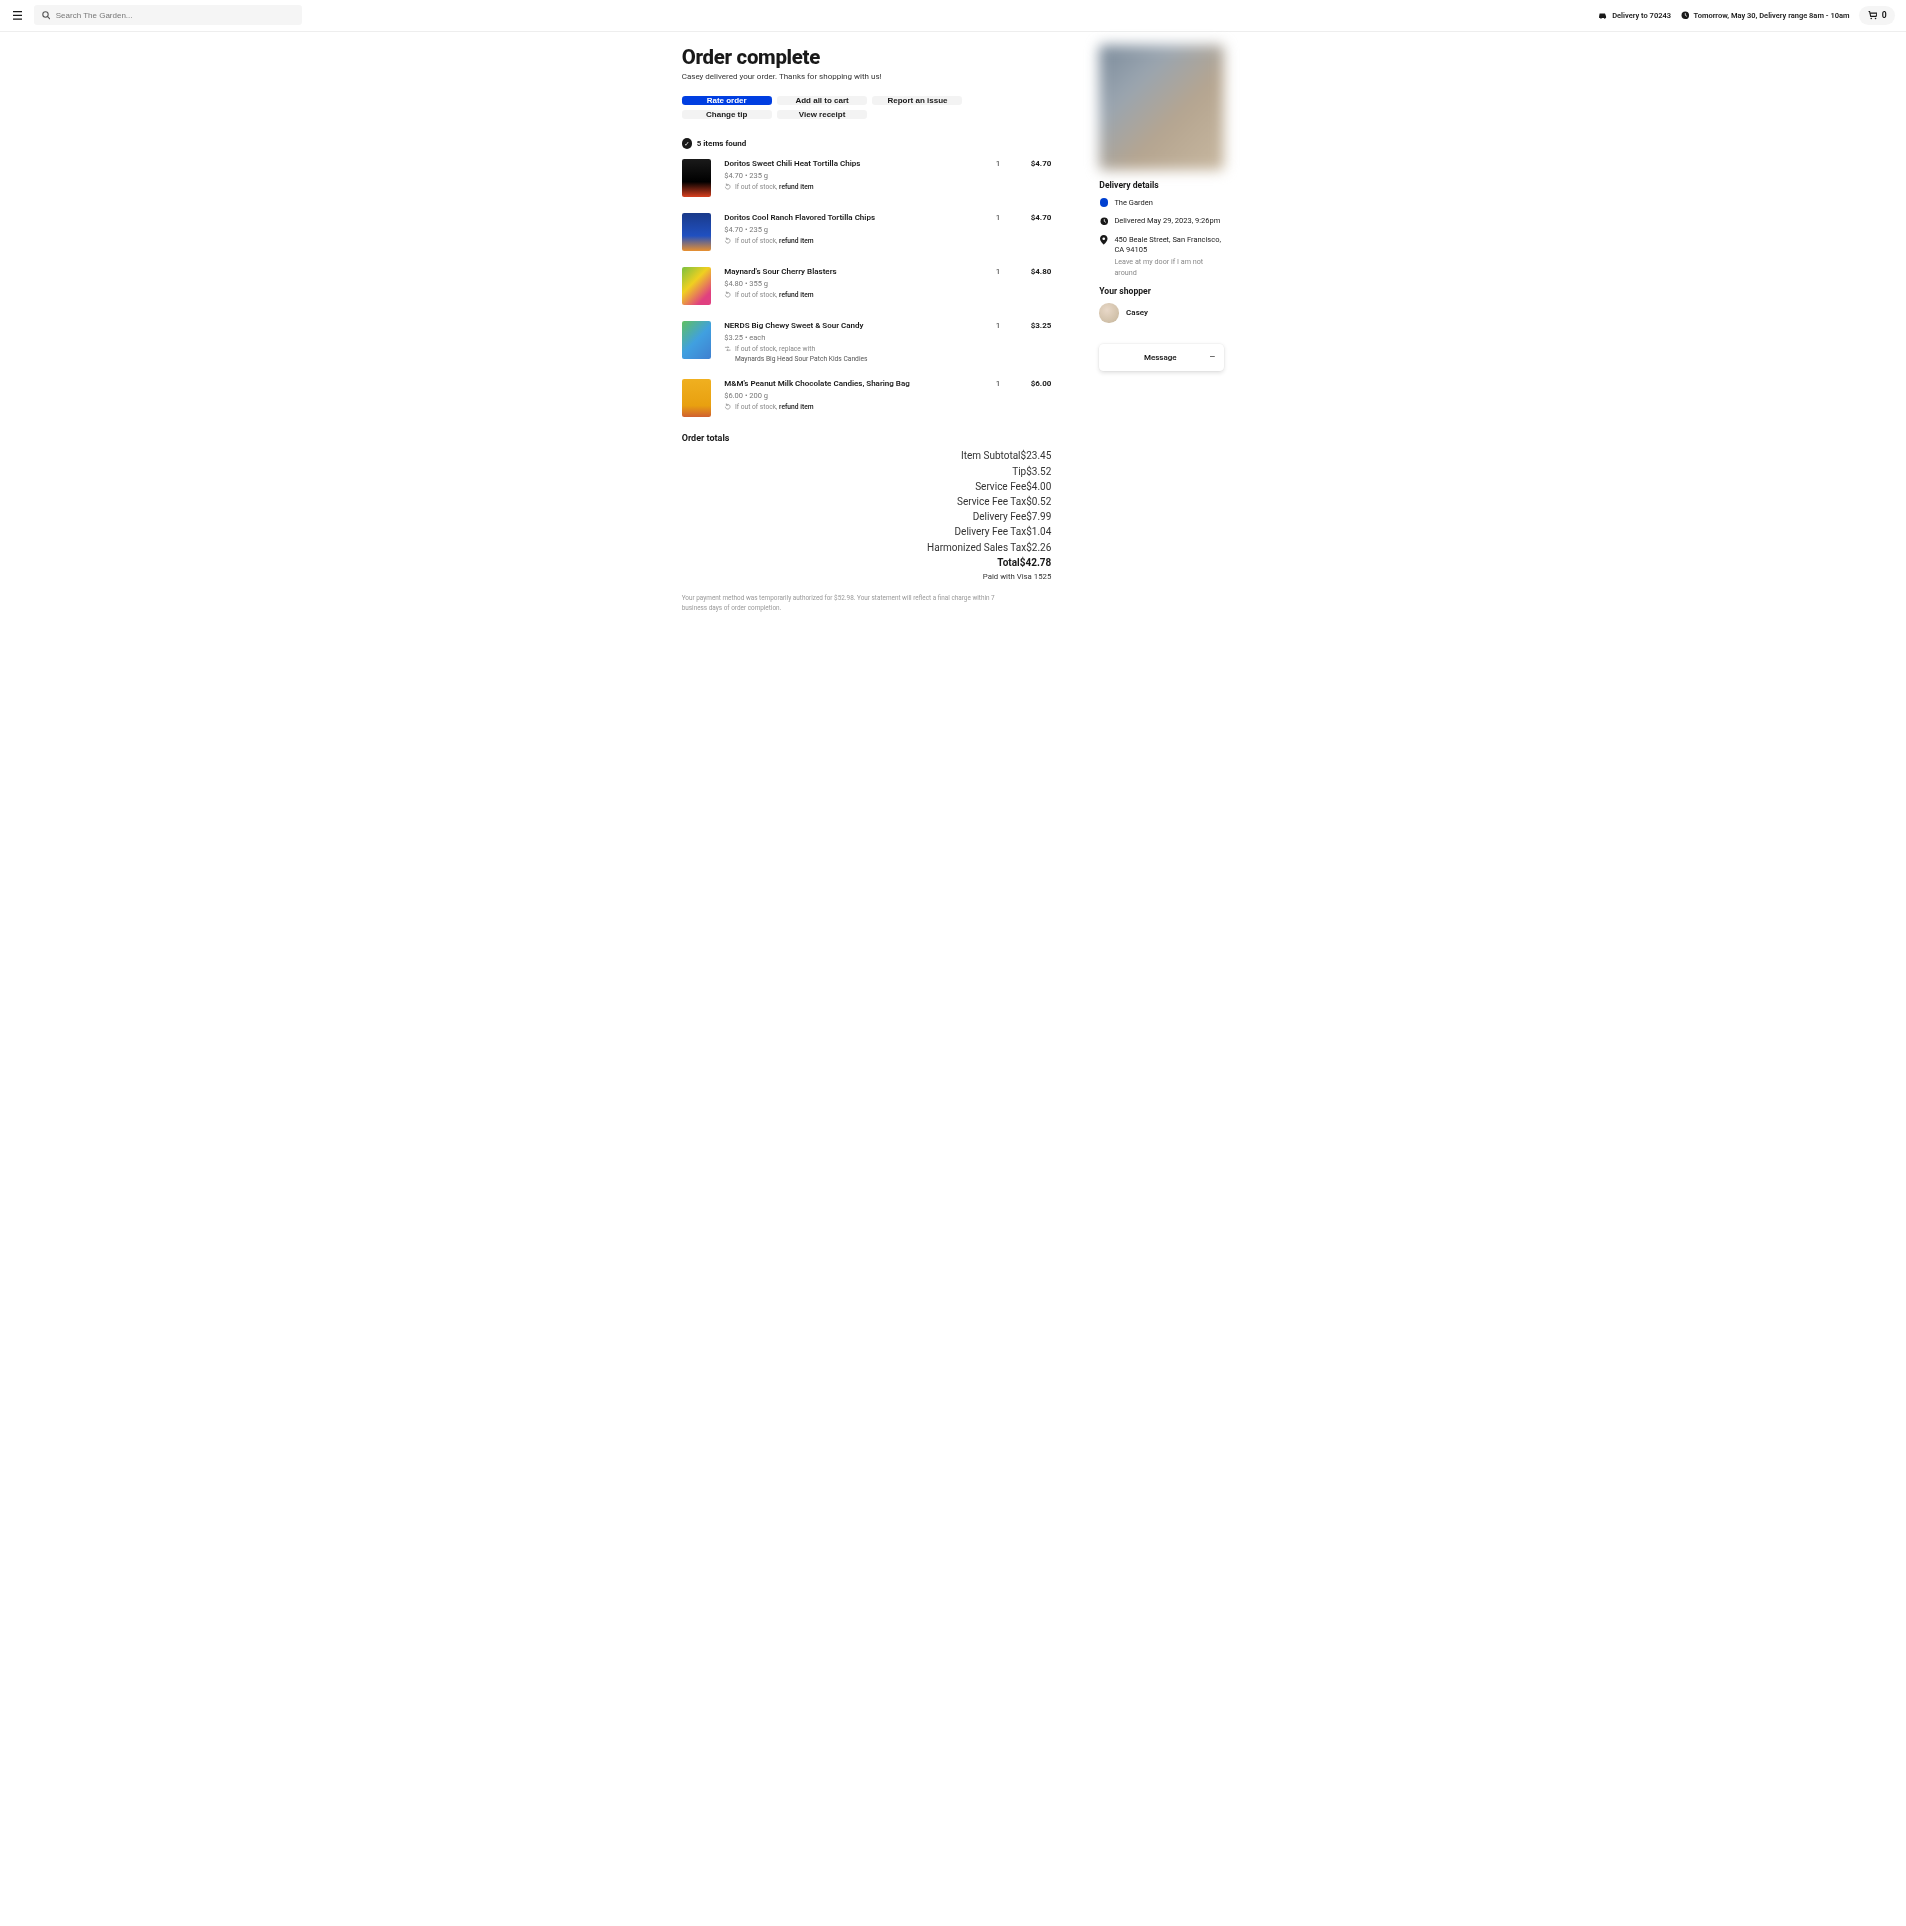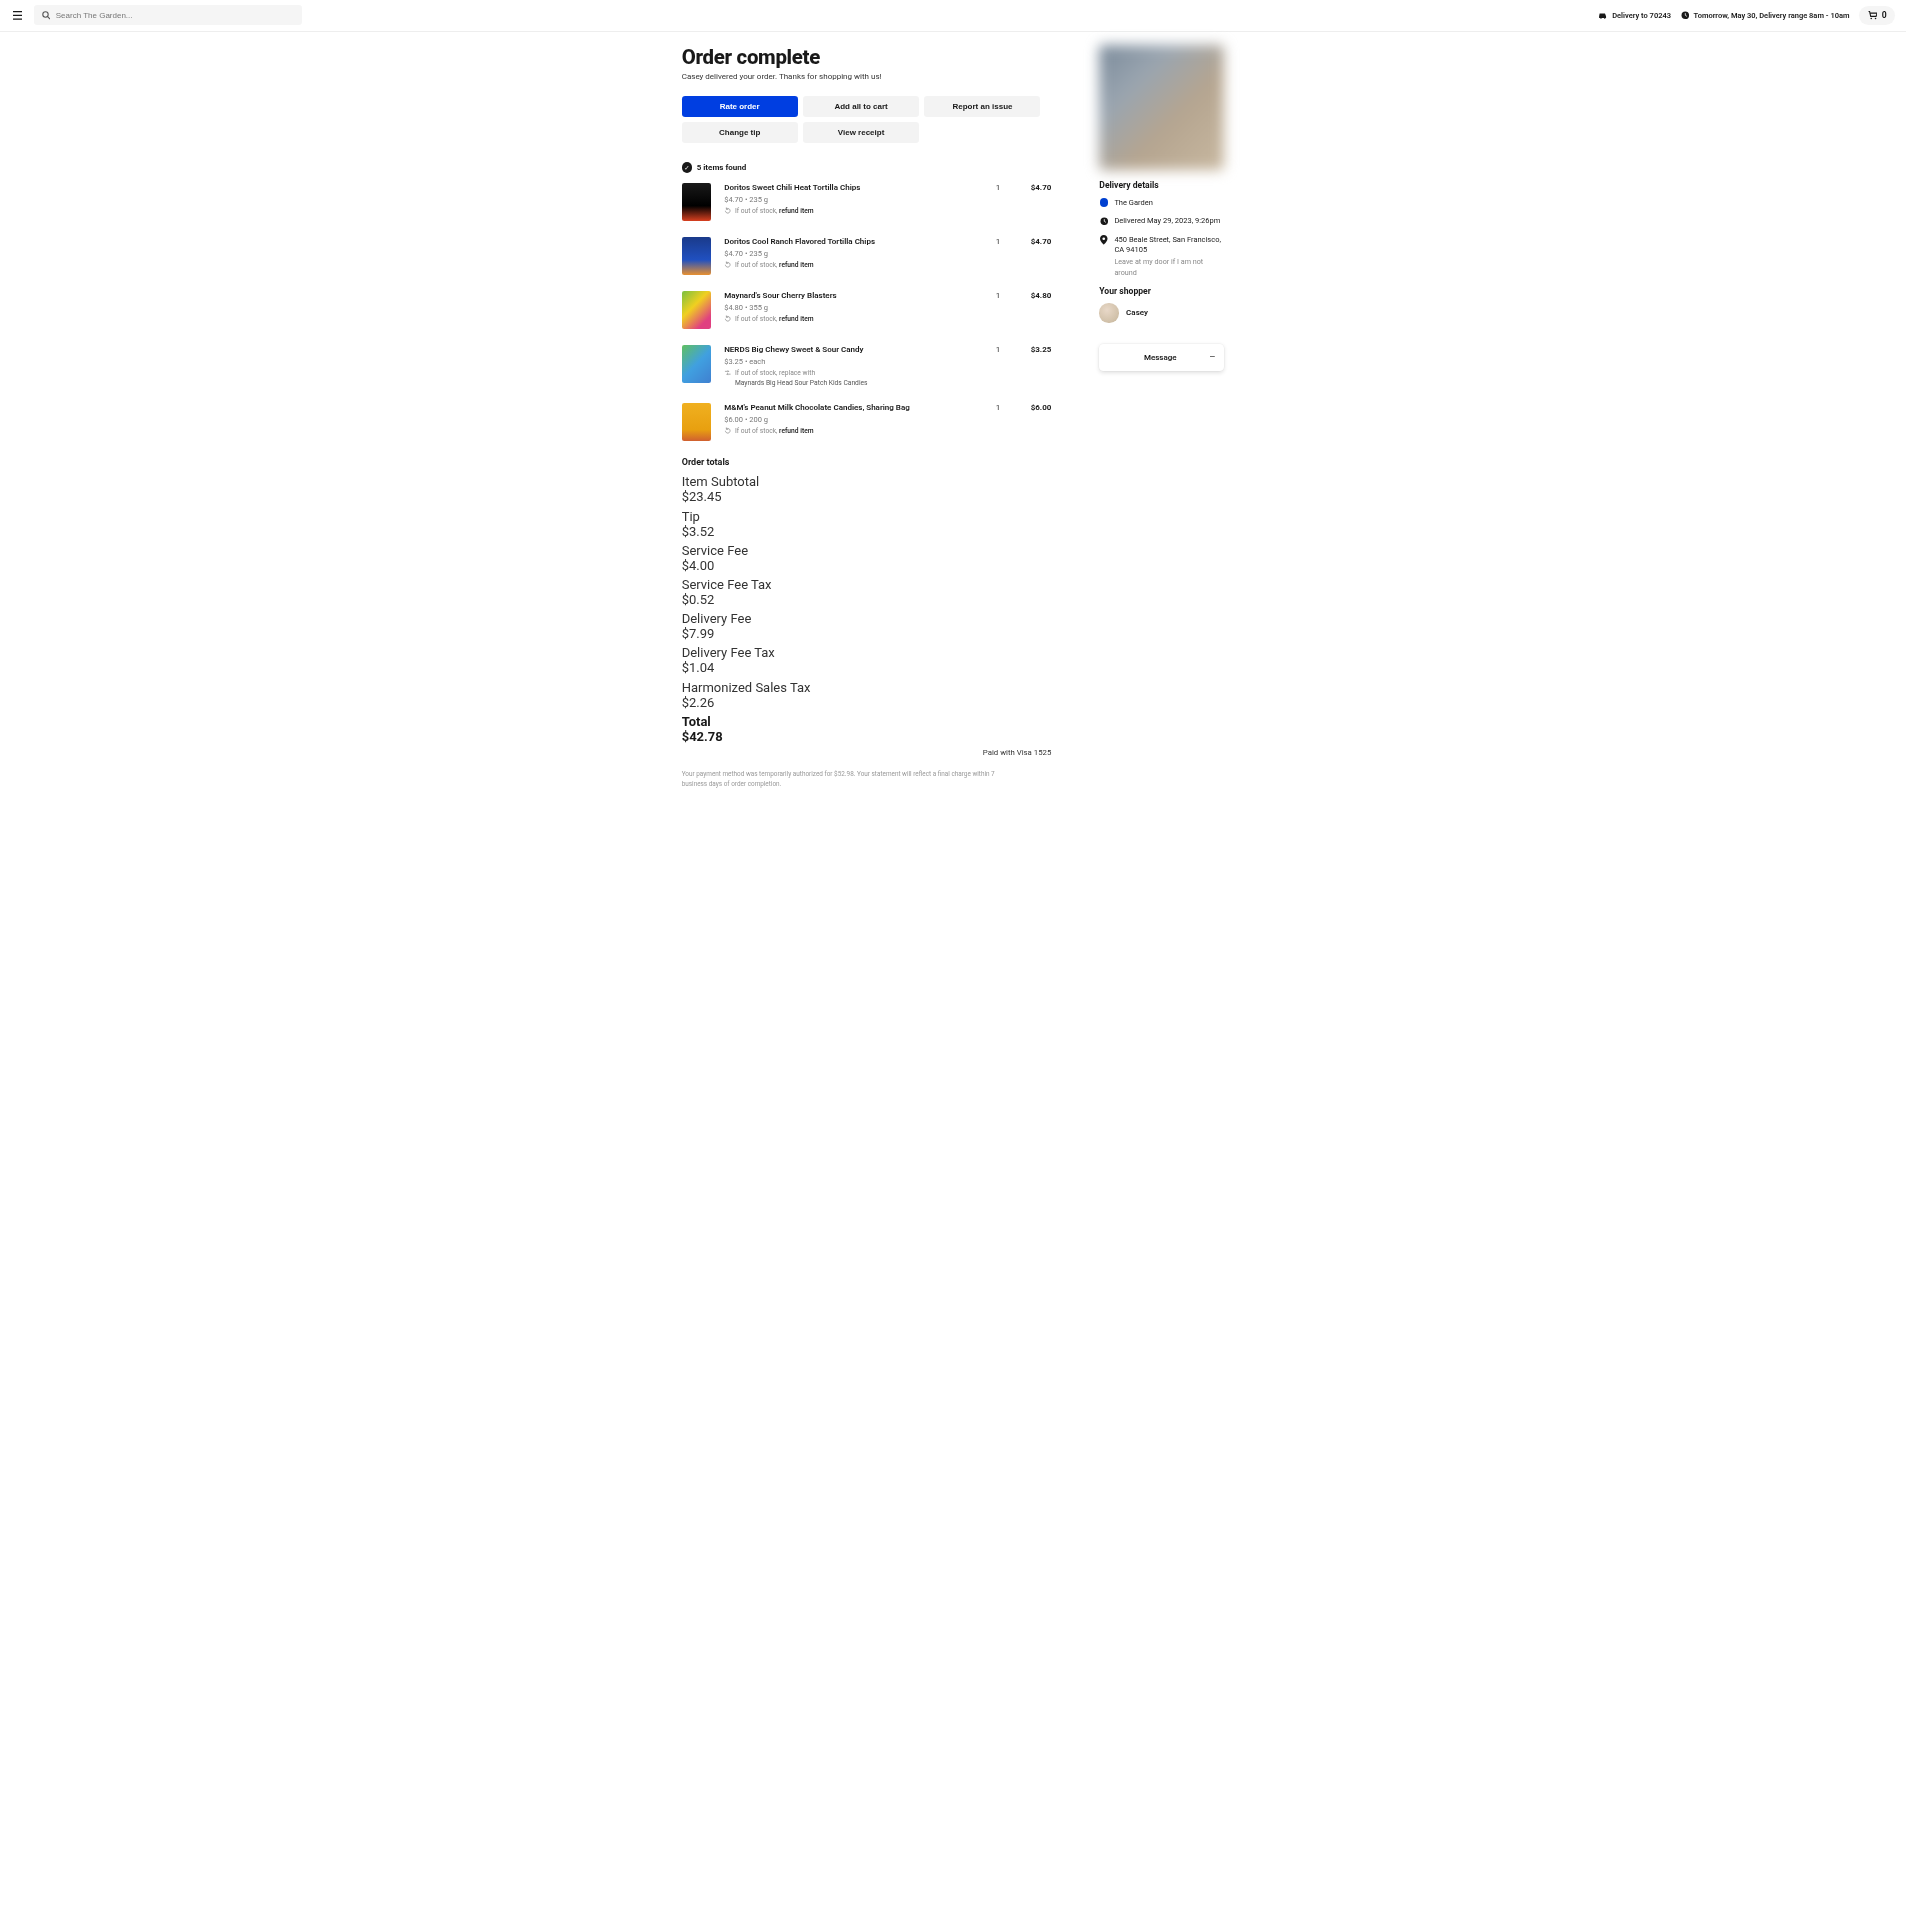--- a/index.html
+++ b/index.html
@@ -67,22 +67,22 @@
 .right { flex: 0 0 125px; }
 h1 {
   font-size: 20.4px;
   font-weight: 800;
   letter-spacing: -0.3px;
   margin-bottom: 3.2px;
 }
 .subtitle { font-size: 8px; color: #333; margin-bottom: 15px; }
 .btn-row { display: flex; flex-wrap: wrap; gap: 5.4px; margin-bottom: 5.4px; }
 .btn {
-  padding: 6px 0;
-  width: 116px;
+  padding: 0 0;
+  width: 90px;
   border-radius: 3.2px;
   border: none;
   font-size: 8px;
   font-weight: 600;
   cursor: pointer;
   text-align: center;
   background: #f3f3f3;
   color: #191919;
 }
 .btn.primary { background: #003ee1; color: #fff; }
@@ -131,24 +131,23 @@
   display: flex;
   flex-direction: column;
 }
 .item-note-sub { color: #555; font-size: 6.7px; margin-top: 1.6px; margin-left: 0; }
 .item-qty { width: 32px; text-align: right; font-size: 8px; color: #333; }
 .item-price { width: 38px; text-align: right; font-weight: 700; font-size: 8px; }
 .totals-heading { font-weight: 700; font-size: 9px; margin-top: 16px; margin-bottom: 5.4px; }
 .total-row {
   display: flex;
   justify-content: flex-end;
-  font-size: 13px;
+  font-size: 10px;
   padding: 2.1px 0;
   color: #333;
-  flex-direction: column;
 }
 .total-row.grand { font-weight: 700; color: #191919; }
 .paid-with { font-size: 7.8px; color: #333; padding: 2.1px 0; text-align: right; }
 .disclaimer { font-size: 6.4px; color: #999; margin-top: 11px; line-height: 1.5; max-width: 317px; }
 .delivery-photo {
   width: 125px;
   height: 125px;
   border-radius: 4.3px;
   background: linear-gradient(135deg, #7a8a9a 0%, #9aa5b0 30%, #b5a590 60%, #c8b8a0 100%);
   filter: blur(6.4px);

